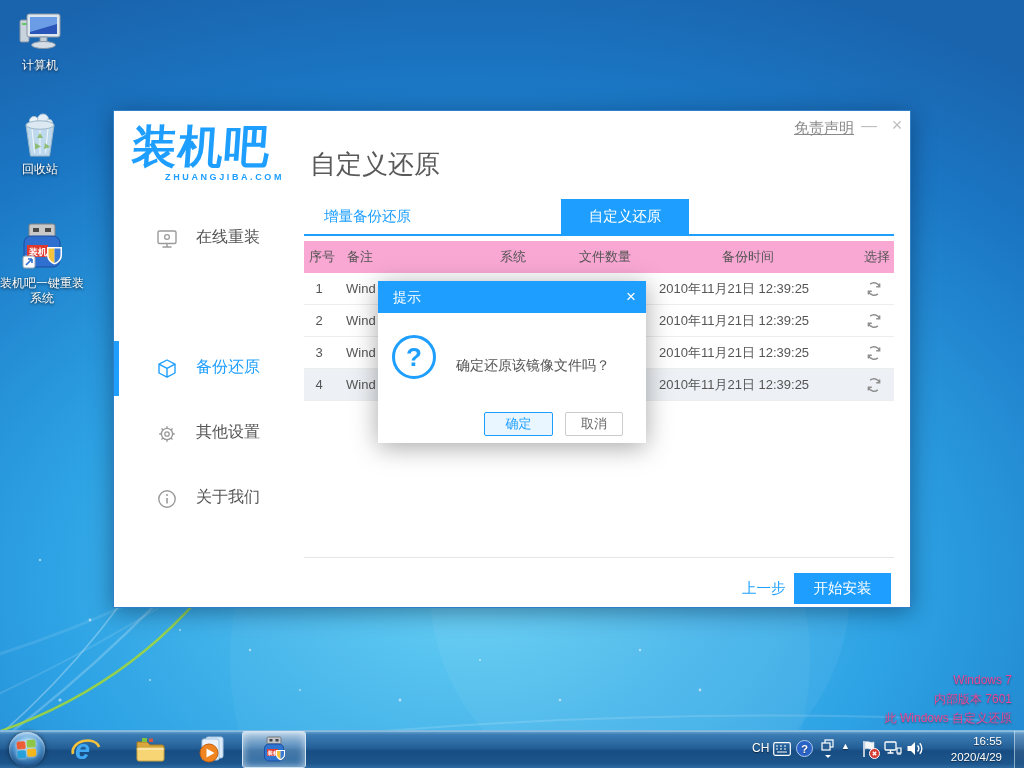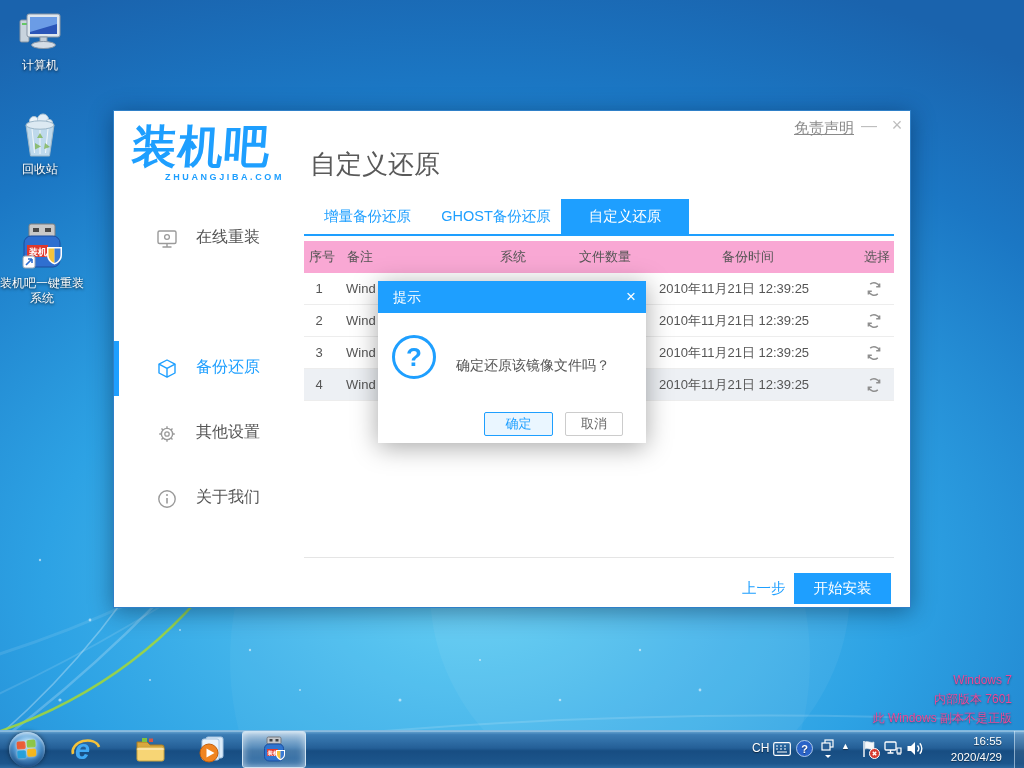--- a/index.html
+++ b/index.html
@@ -174,21 +174,21 @@
     <path d="M38.5 26.5 h6 v6.2 c0 4.5 -3.4 7.2 -6 8.3 Z" fill="#3a7bd5"></path>
     <rect x="7" y="34" width="12" height="12" rx="2" fill="#fff" stroke="#9aa7b5"></rect>
     <path d="M10 43 L16 37 M16 37 h-4 M16 37 v4" stroke="#2f6fd0" stroke-width="1.6" fill="none"></path>
   </svg>
   <div class="lbl">装机吧一键重装系统</div>
 </div>
 
 <div id="version-text">
   <div>Windows 7</div>
   <div>内部版本 7601</div>
-  <div>此 Windows 副本不是正版</div>
+  <div>此 Windows 自定义还原</div>
 </div>
 
 <div id="app-window">
   <span id="disclaimer">免责声明</span>
   <span id="win-min">—</span>
   <span id="win-close">×</span>
 
   <div id="logo">
     <div id="logo-text">装机吧</div>
     <div id="logo-domain">ZHUANGJIBA.COM</div>
@@ -228,21 +228,20 @@
     <svg class="s-ico" viewBox="0 0 22 22">
       <circle cx="11" cy="11" r="8.2" fill="none" stroke="#9a9a9a" stroke-width="1.4"></circle>
       <path d="M11 10 v5.5" stroke="#9a9a9a" stroke-width="1.6"></path>
       <circle cx="11" cy="7" r="1" fill="#9a9a9a"></circle>
     </svg>
     <span class="s-lbl">关于我们</span>
   </div>
 
   <div id="tabbar">
     <div class="tab" id="tab-0">增量备份还原</div>
-    <div class="tab" id="tab-1">GHOST备份还原</div>
     <div class="tab active" id="tab-2">自定义还原</div>
   </div>
 
   <div id="thead">
     <span class="th-seq">序号</span>
     <span class="th-note">备注</span>
     <span class="th-sys">系统</span>
     <span class="th-count">文件数量</span>
     <span class="th-time">备份时间</span>
     <span class="th-sel">选择</span>

